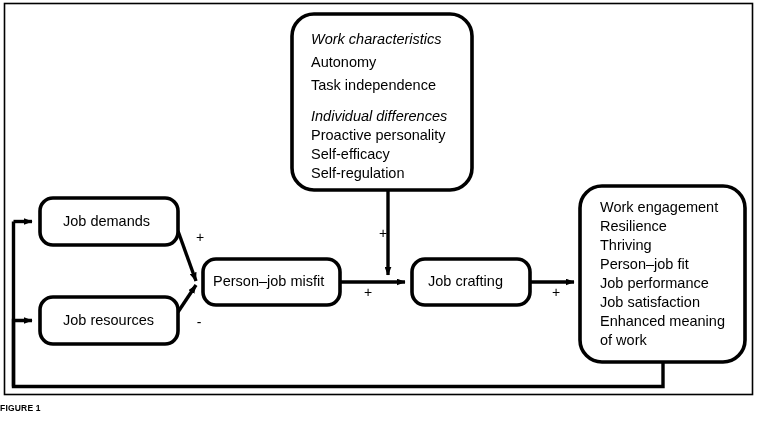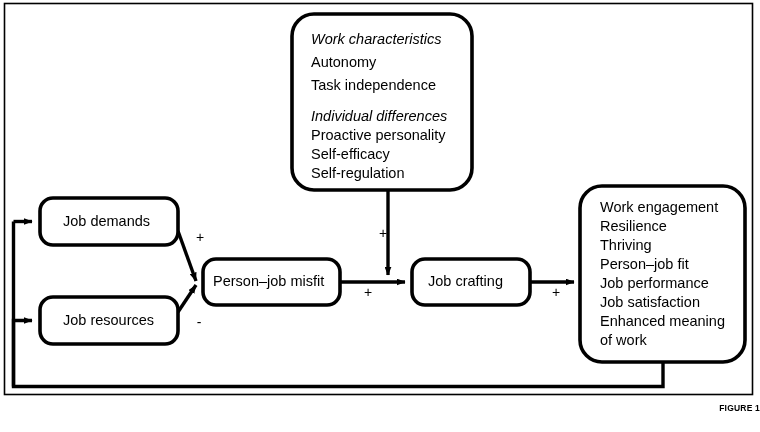--- a/index.html
+++ b/index.html
@@ -62,21 +62,21 @@
   .sign-label {
     font-family: "Liberation Sans", sans-serif;
     font-size: 14px;
     fill: #000000;
     text-anchor: middle;
   }
   .caption-block {
     position: absolute;
     left: 0;
     width: 760px;
-    text-align: right;
+    text-align: left;
   }
   .caption-title {
     font-family: "Liberation Sans", sans-serif;
     font-size: 8.5px;
     font-weight: bold;
     color: #000000;
     letter-spacing: 0.2px;
     line-height: 11px;
   }
   .caption-sub {

